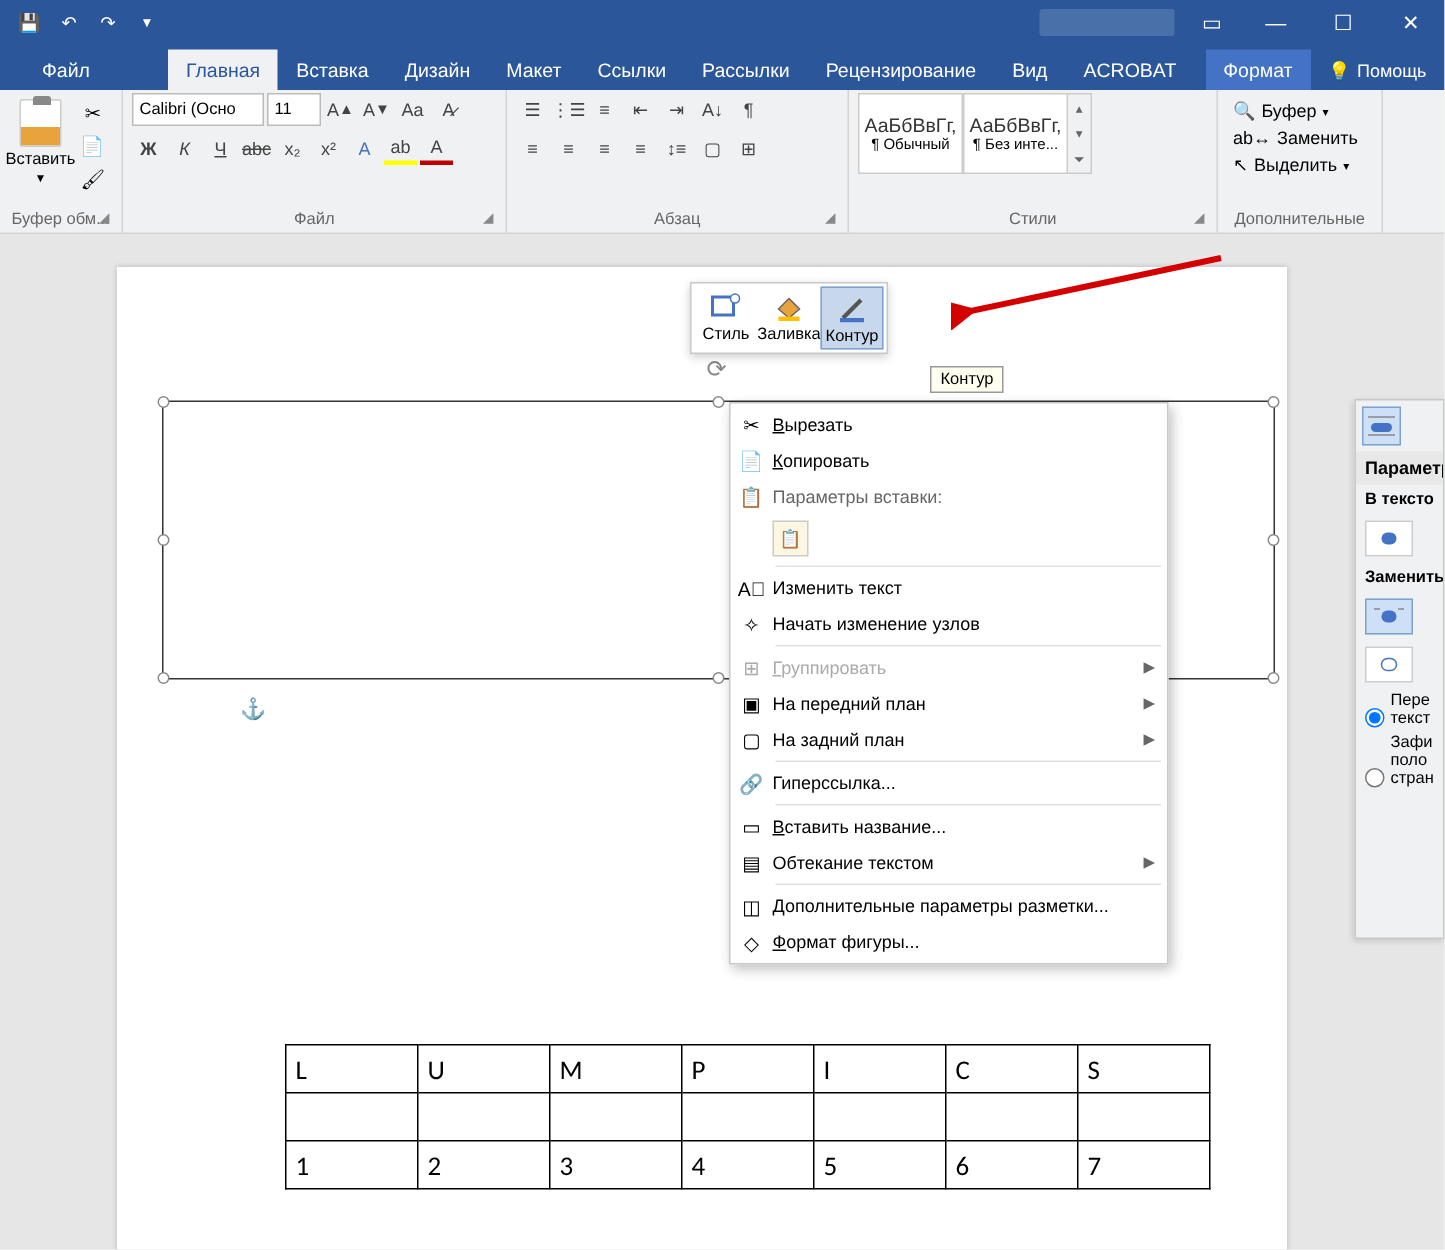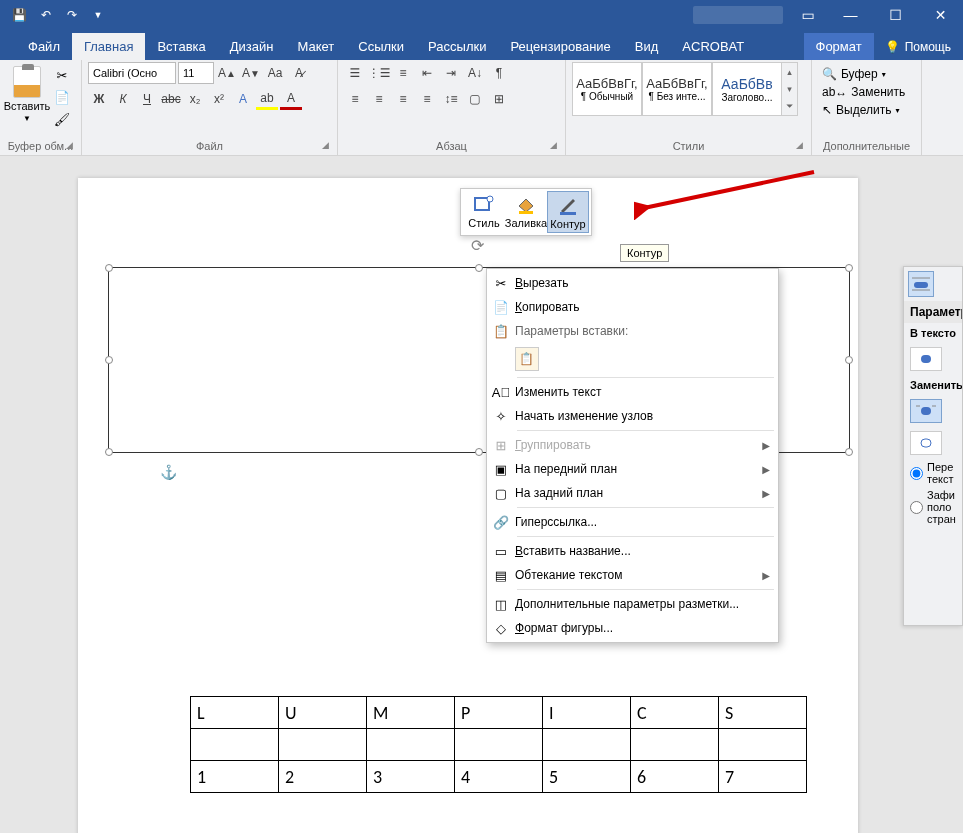--- a/index.html
+++ b/index.html
@@ -10,21 +10,21 @@
 .titlebar .qat { display: flex; gap: 2px; padding-left: 8px; }
 .titlebar .qat span { width: 24px; height: 24px; display: flex; align-items: center; justify-content: center; }
 .titlebar .doc-title { position: absolute; left: 50%; transform: translateX(-50%); }
 .titlebar .win-controls { position: absolute; right: 0; display: flex; }
 .titlebar .win-controls span { width: 45px; height: 30px; display: flex; align-items: center; justify-content: center; font-size: 14px; }
 .titlebar .user { position: absolute; right: 180px; width: 90px; height: 18px; background: rgba(255,255,255,0.15); border-radius: 2px; }
 
 
 .tabs { background: #2b579a; height: 30px; display: flex; align-items: flex-end; color: #fff; font-size: 13px; }
 .tabs .tab { padding: 6px 12px; cursor: pointer; }
-.tabs .tab.active { background: #f0f1f3; color: #2b579a; }
+.tabs .tab.active { background: #f0f1f3; color: #2b579a; margin-left: 40px; }
 .tabs .tab.file { padding-left: 28px; }
 .tabs .spacer { flex: 1; }
 .tabs .tab.format { background: #4472c4; }
 .tabs .help { padding: 6px 12px; font-size: 12px; display: flex; align-items: center; gap: 4px; }
 
 
 .ribbon { background: #f0f1f3; height: 96px; border-bottom: 1px solid #d4d4d4; display: flex; }
 .group { border-right: 1px solid #d4d4d4; padding: 2px 6px 0 6px; display: flex; flex-direction: column; position: relative; }
 .group .content { flex: 1; display: flex; align-items: flex-start; gap: 4px; }
 .group .label { font-size: 11px; color: #666; text-align: center; padding: 2px 0 3px 0; position: relative; }
@@ -87,21 +87,21 @@
 .ctx .paste-opts { padding: 4px 0 4px 28px; }
 .ctx .paste-opt { width: 24px; height: 24px; border: 1px solid #ccc; display: inline-flex; align-items: center; justify-content: center; background: #fdf6e3; }
 
 
 .side-panel { position: absolute; right: 0; top: 266px; width: 60px; height: 360px; background: #f0f1f3; border: 1px solid #c8c8c8; box-shadow: -1px 1px 4px rgba(0,0,0,0.15); font-size: 12px; overflow: hidden; }
 .side-panel .hdr { background: #e8e8e8; padding: 4px 6px; font-weight: bold; }
 .side-panel .sect { padding: 4px 6px; font-weight: bold; font-size: 11px; }
 .side-panel .opt-row { display: flex; gap: 4px; padding: 4px 6px; }
 .side-panel .opt { width: 32px; height: 24px; border: 1px solid #ccc; background: #fff; display: flex; align-items: center; justify-content: center; }
 .side-panel .opt.sel { background: #cde0f7; border-color: #7da2ce; }
-.side-panel .radio-item { padding: 2px 6px; font-size: 11px; display: flex; align-items: center; gap: 4px; }
+.side-panel .radio-item { padding: 2px 6px; font-size: 11px; display: flex; align-items: flex-end; gap: 4px; }
 .side-panel .layout-btn { width: 26px; height: 26px; background: #cde0f7; border: 1px solid #7da2ce; display: flex; align-items: center; justify-content: center; margin: 2px; }
 
 
 .tbl { position: absolute; left: 190px; top: 696px; border-collapse: collapse; }
 .tbl td { border: 1px solid #000; width: 88px; height: 32px; font-size: 18px; font-family: Calibri, sans-serif; padding: 0 6px; }
 
 u.acc { text-decoration: underline; }
 </style>
 </head>
 <body>
@@ -223,24 +223,20 @@
     <div class="content">
       <div class="style-gallery">
         <div class="style-item">
             <div class="prev">АаБбВвГг,</div>
             <div>¶ Обычный</div>
           </div>
         <div class="style-item">
             <div class="prev">АаБбВвГг,</div>
             <div>¶ Без инте...</div>
           </div>
-        <div class="style-item heading">
-            <div class="prev">АаБбВв</div>
-            <div>Заголово...</div>
-          </div>
         <div class="style-scroll">
             <span>▴</span>
             <span>▾</span>
             <span>⏷</span>
           </div>
       </div>
     </div>
     <div class="label"><span>Стили</span><span class="dlg">◢</span></div>
   </div>
 

